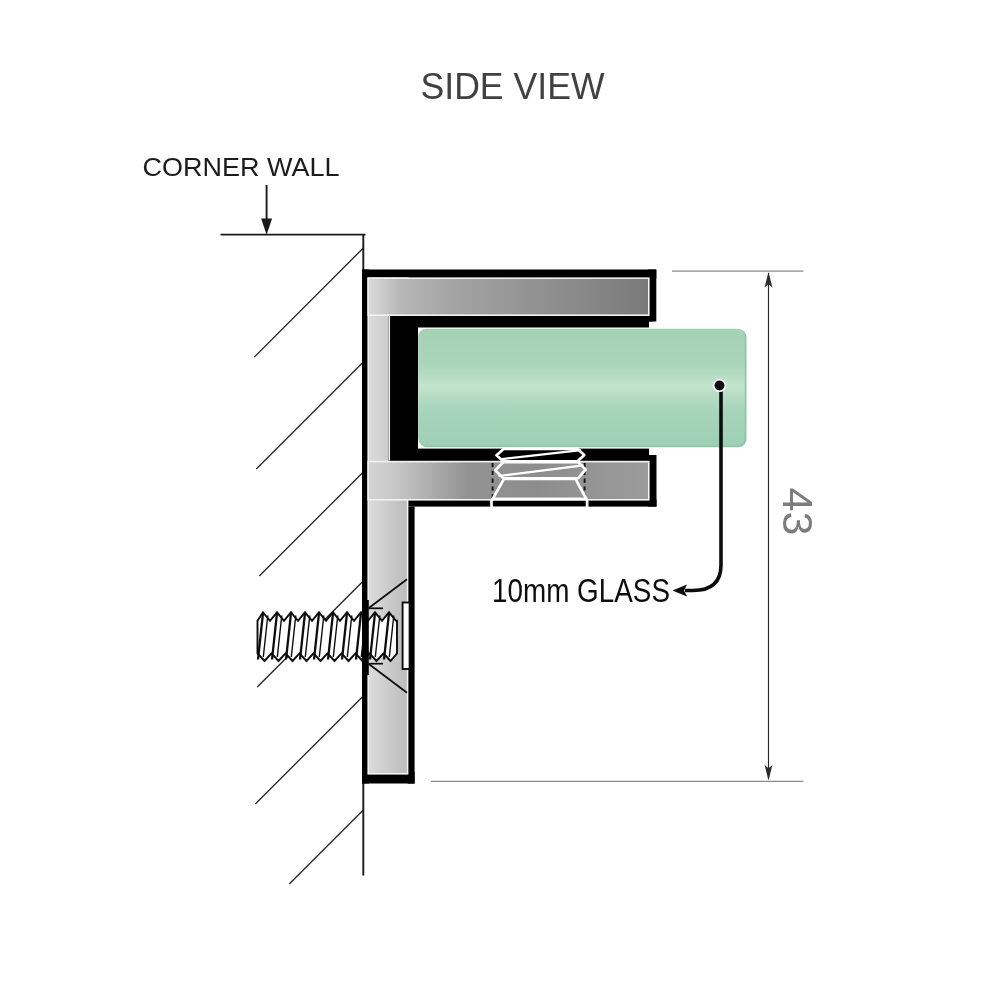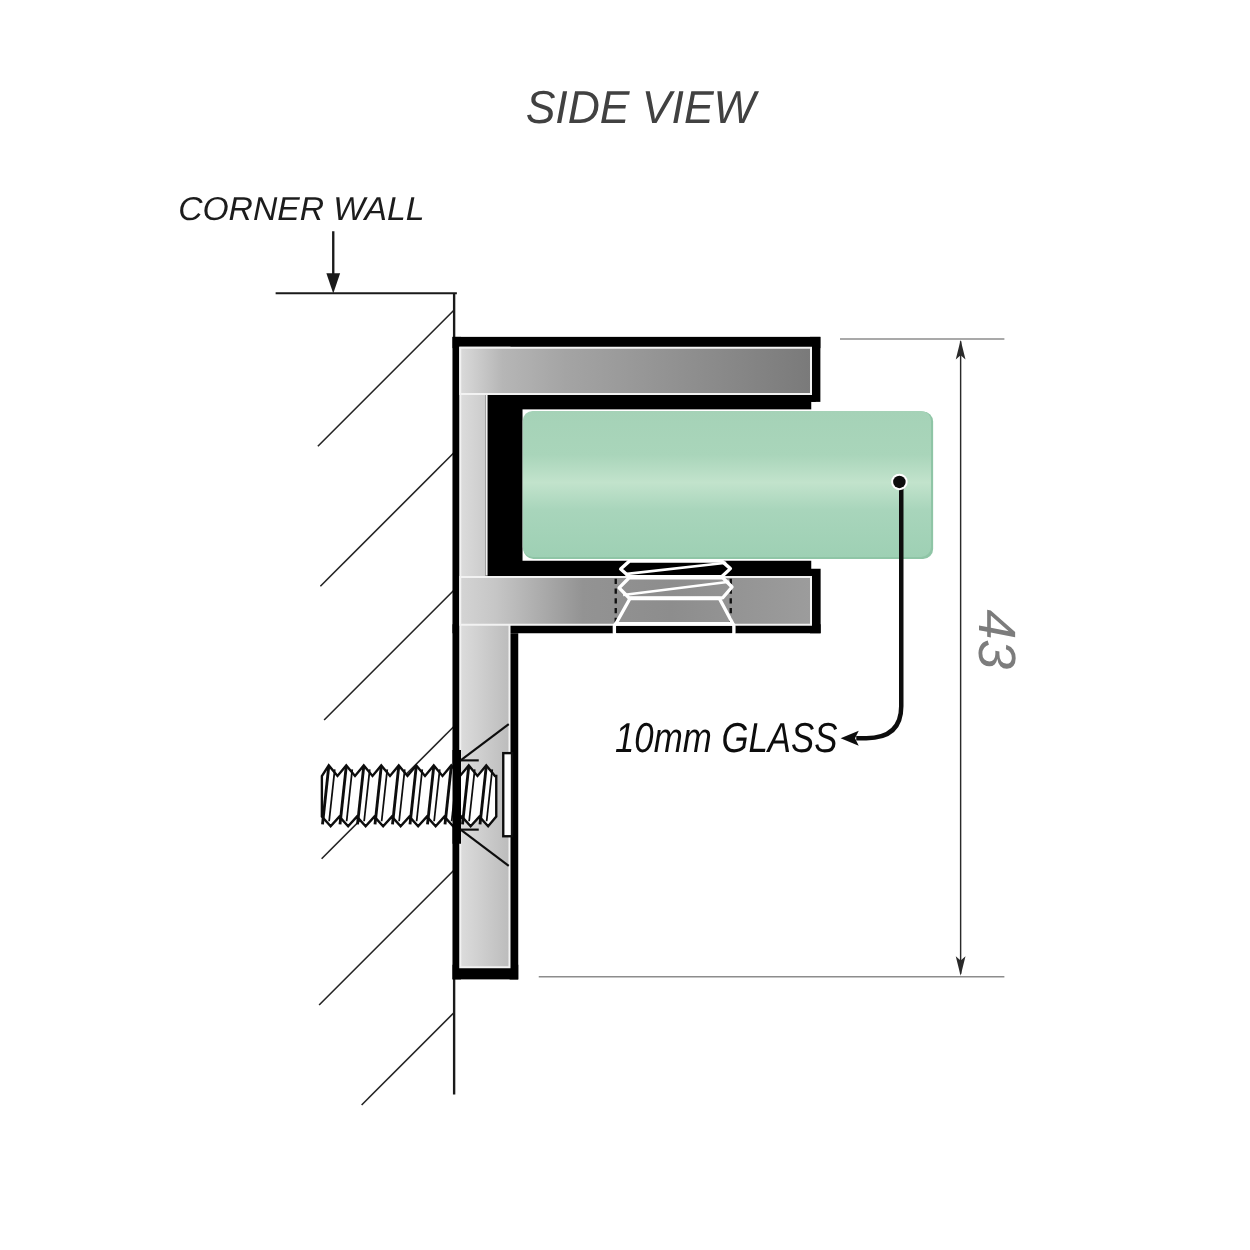--- a/index.html
+++ b/index.html
@@ -1,16 +1,16 @@
 <!DOCTYPE html>
 <html><head>
 <meta charset="utf-8">
 <style>
   html,body{margin:0;padding:0;background:#ffffff;}
-  #page{position:relative;width:816px;height:1000px;background:#fef9c3;overflow:hidden;font-style:italic;}
+  #page{position:relative;width:816px;height:1000px;background:#fef9c3;overflow:hidden;}
   text{font-family:"Liberation Sans",sans-serif;}
 </style>
 </head>
 <body>
 <div id="page">
 <svg width="1000" height="1000" viewBox="0 0 1000 1000">
 <defs>
   <linearGradient id="gArm" x1="0" y1="0" x2="1" y2="0">
     <stop offset="0" stop-color="#dadada"></stop>
     <stop offset="0.12" stop-color="#b6b6b6"></stop>

